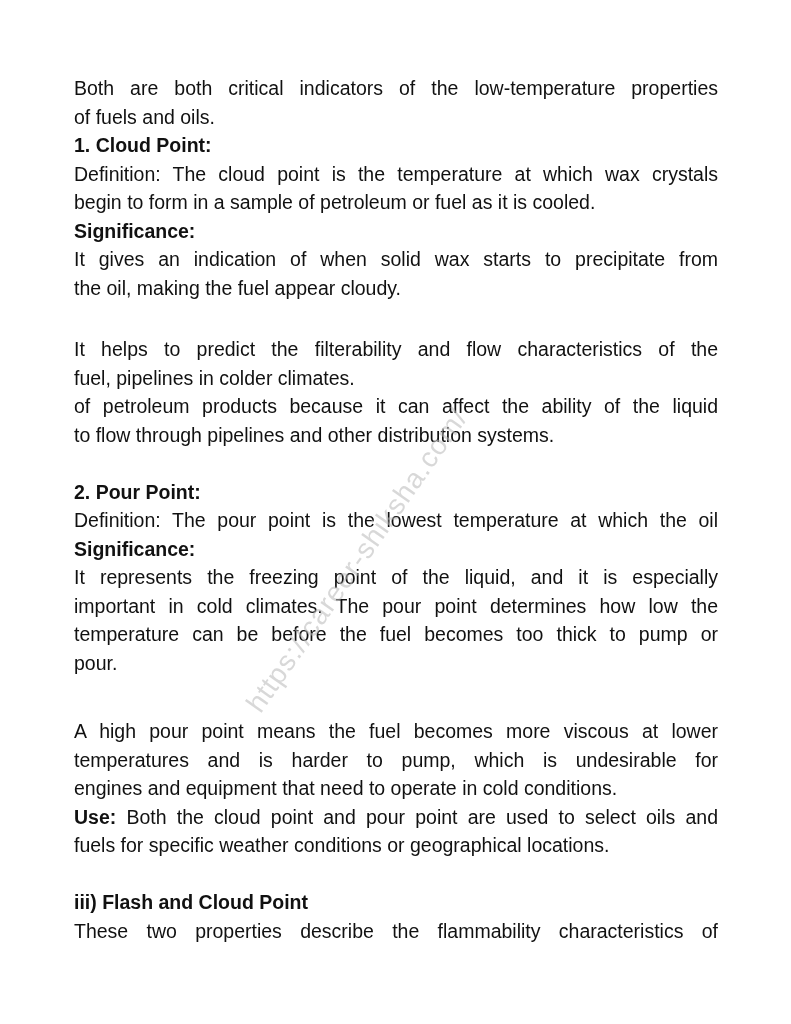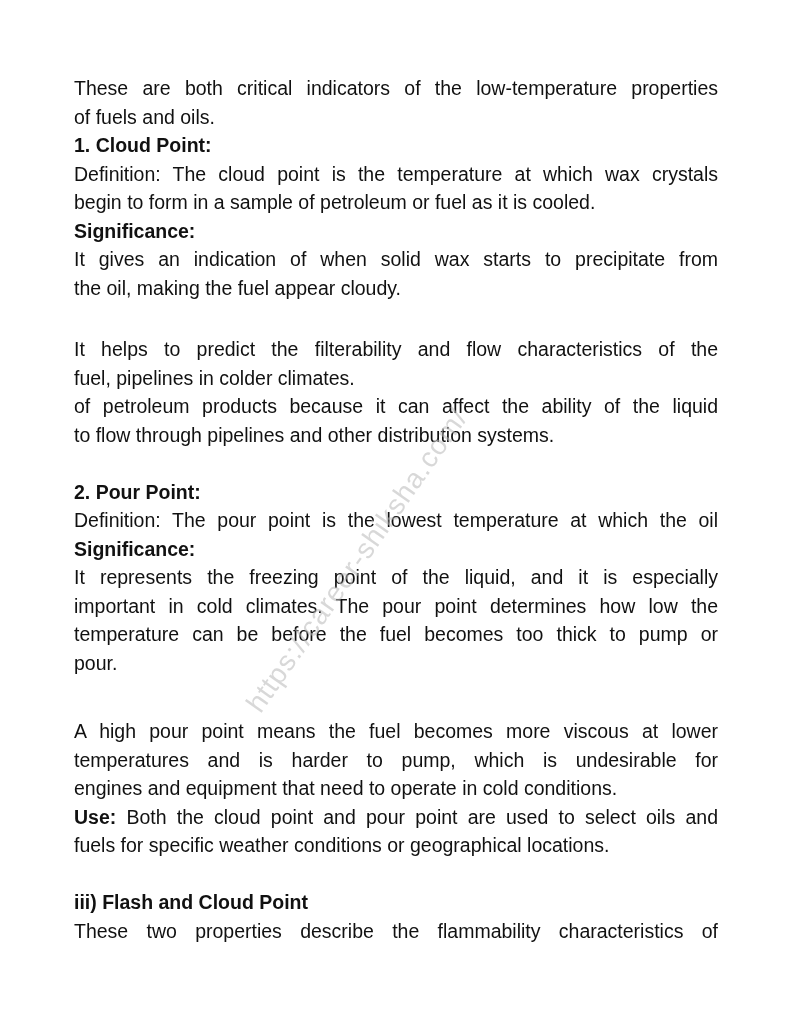--- a/index.html
+++ b/index.html
@@ -12,21 +12,21 @@
   .gap { height:28.5px; }
   .watermark { position:absolute; left:180px; top:330px; width:560px;
                transform:rotate(-55deg); transform-origin:left top;
                font-size:28px; color:#b9b9b9; letter-spacing:1px; opacity:0.55;
                pointer-events:none; white-space:nowrap; }
 </style>
 </head>
 <body>
 
 <div class="page">
-  <div class="line just" style="white-space: normal;">These are both critical indicators of the low-temperature properties</div>
+  <div class="line just" style="white-space: normal;">Both are both critical indicators of the low-temperature properties</div>
   <div class="line">of fuels and oils.</div>
 
   <div class="line bold">1. Cloud Point:</div>
   <div class="line just" style="white-space: normal;">Definition: The cloud point is the temperature at which wax crystals</div>
   <div class="line">begin to form in a sample of petroleum or fuel as it is cooled.</div>
   <div class="line bold">Significance:</div>
   <div class="line just" style="white-space: normal;">It gives an indication of when solid wax starts to precipitate from</div>
   <div class="line">the oil, making the fuel appear cloudy.</div>
   <div class="line just" style="white-space: normal; margin-top: 33px;">It helps to predict the filterability and flow characteristics of the</div>
   <div class="line">fuel, pipelines in colder climates.</div>

